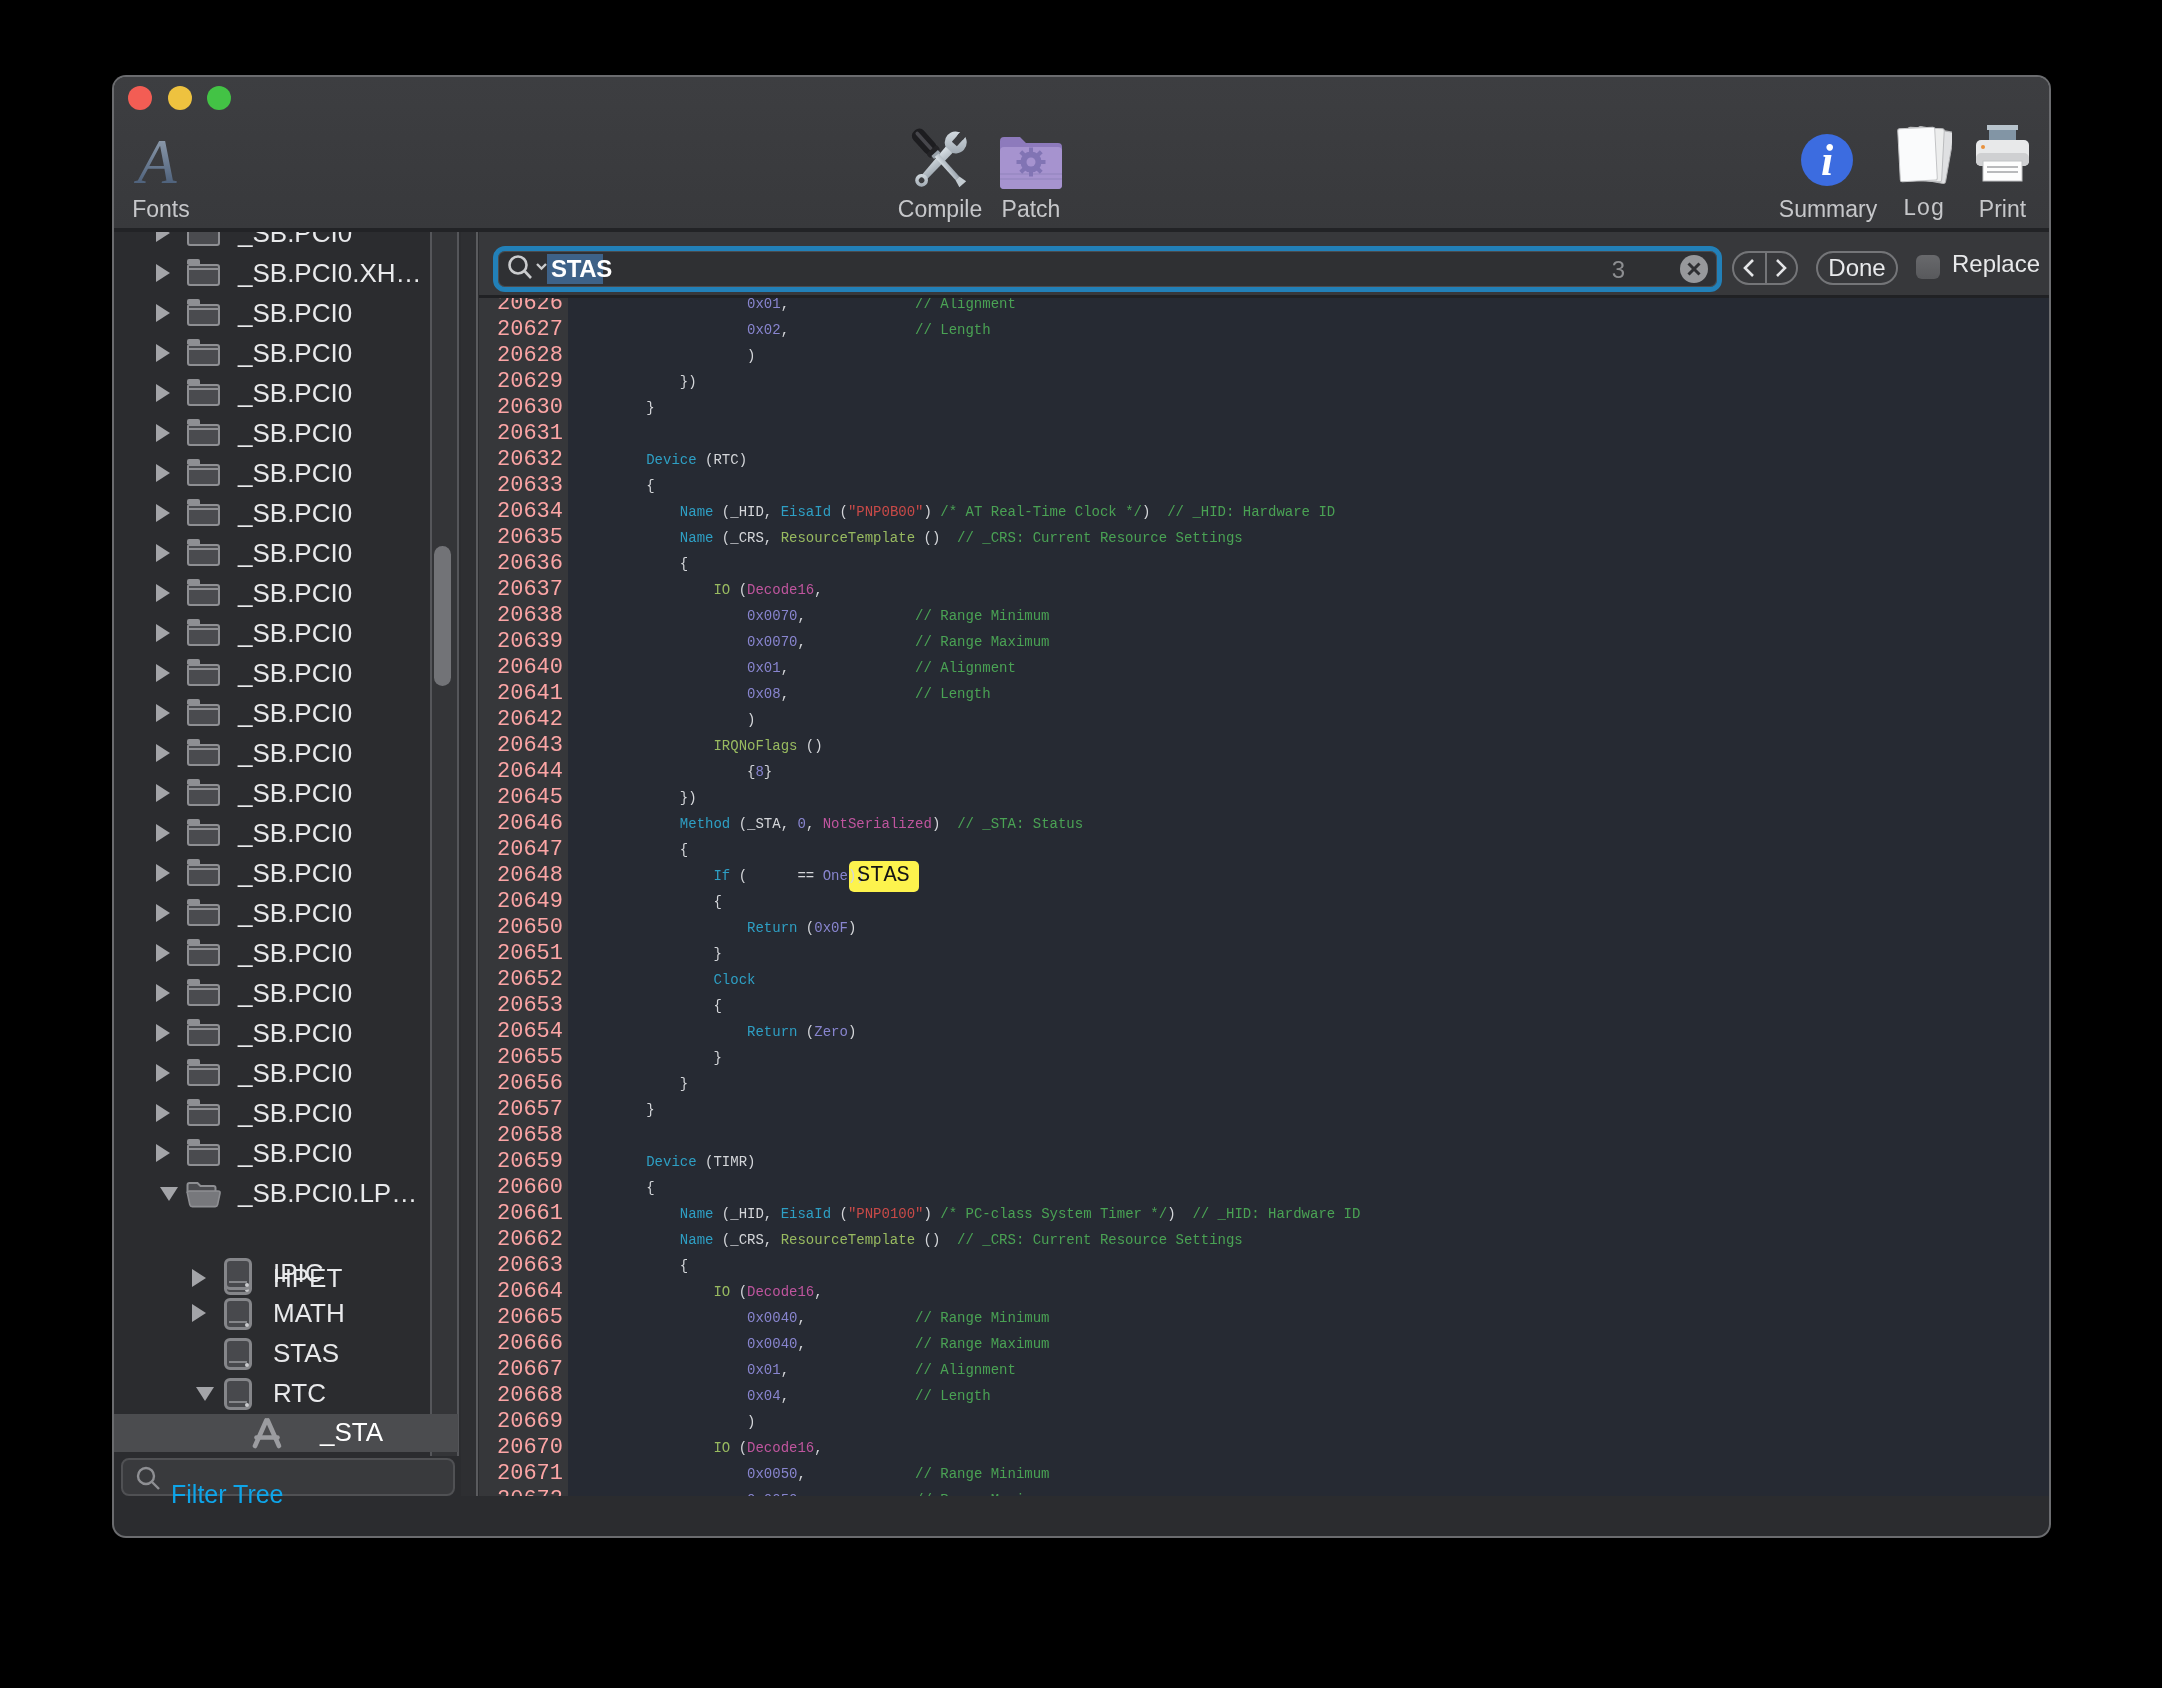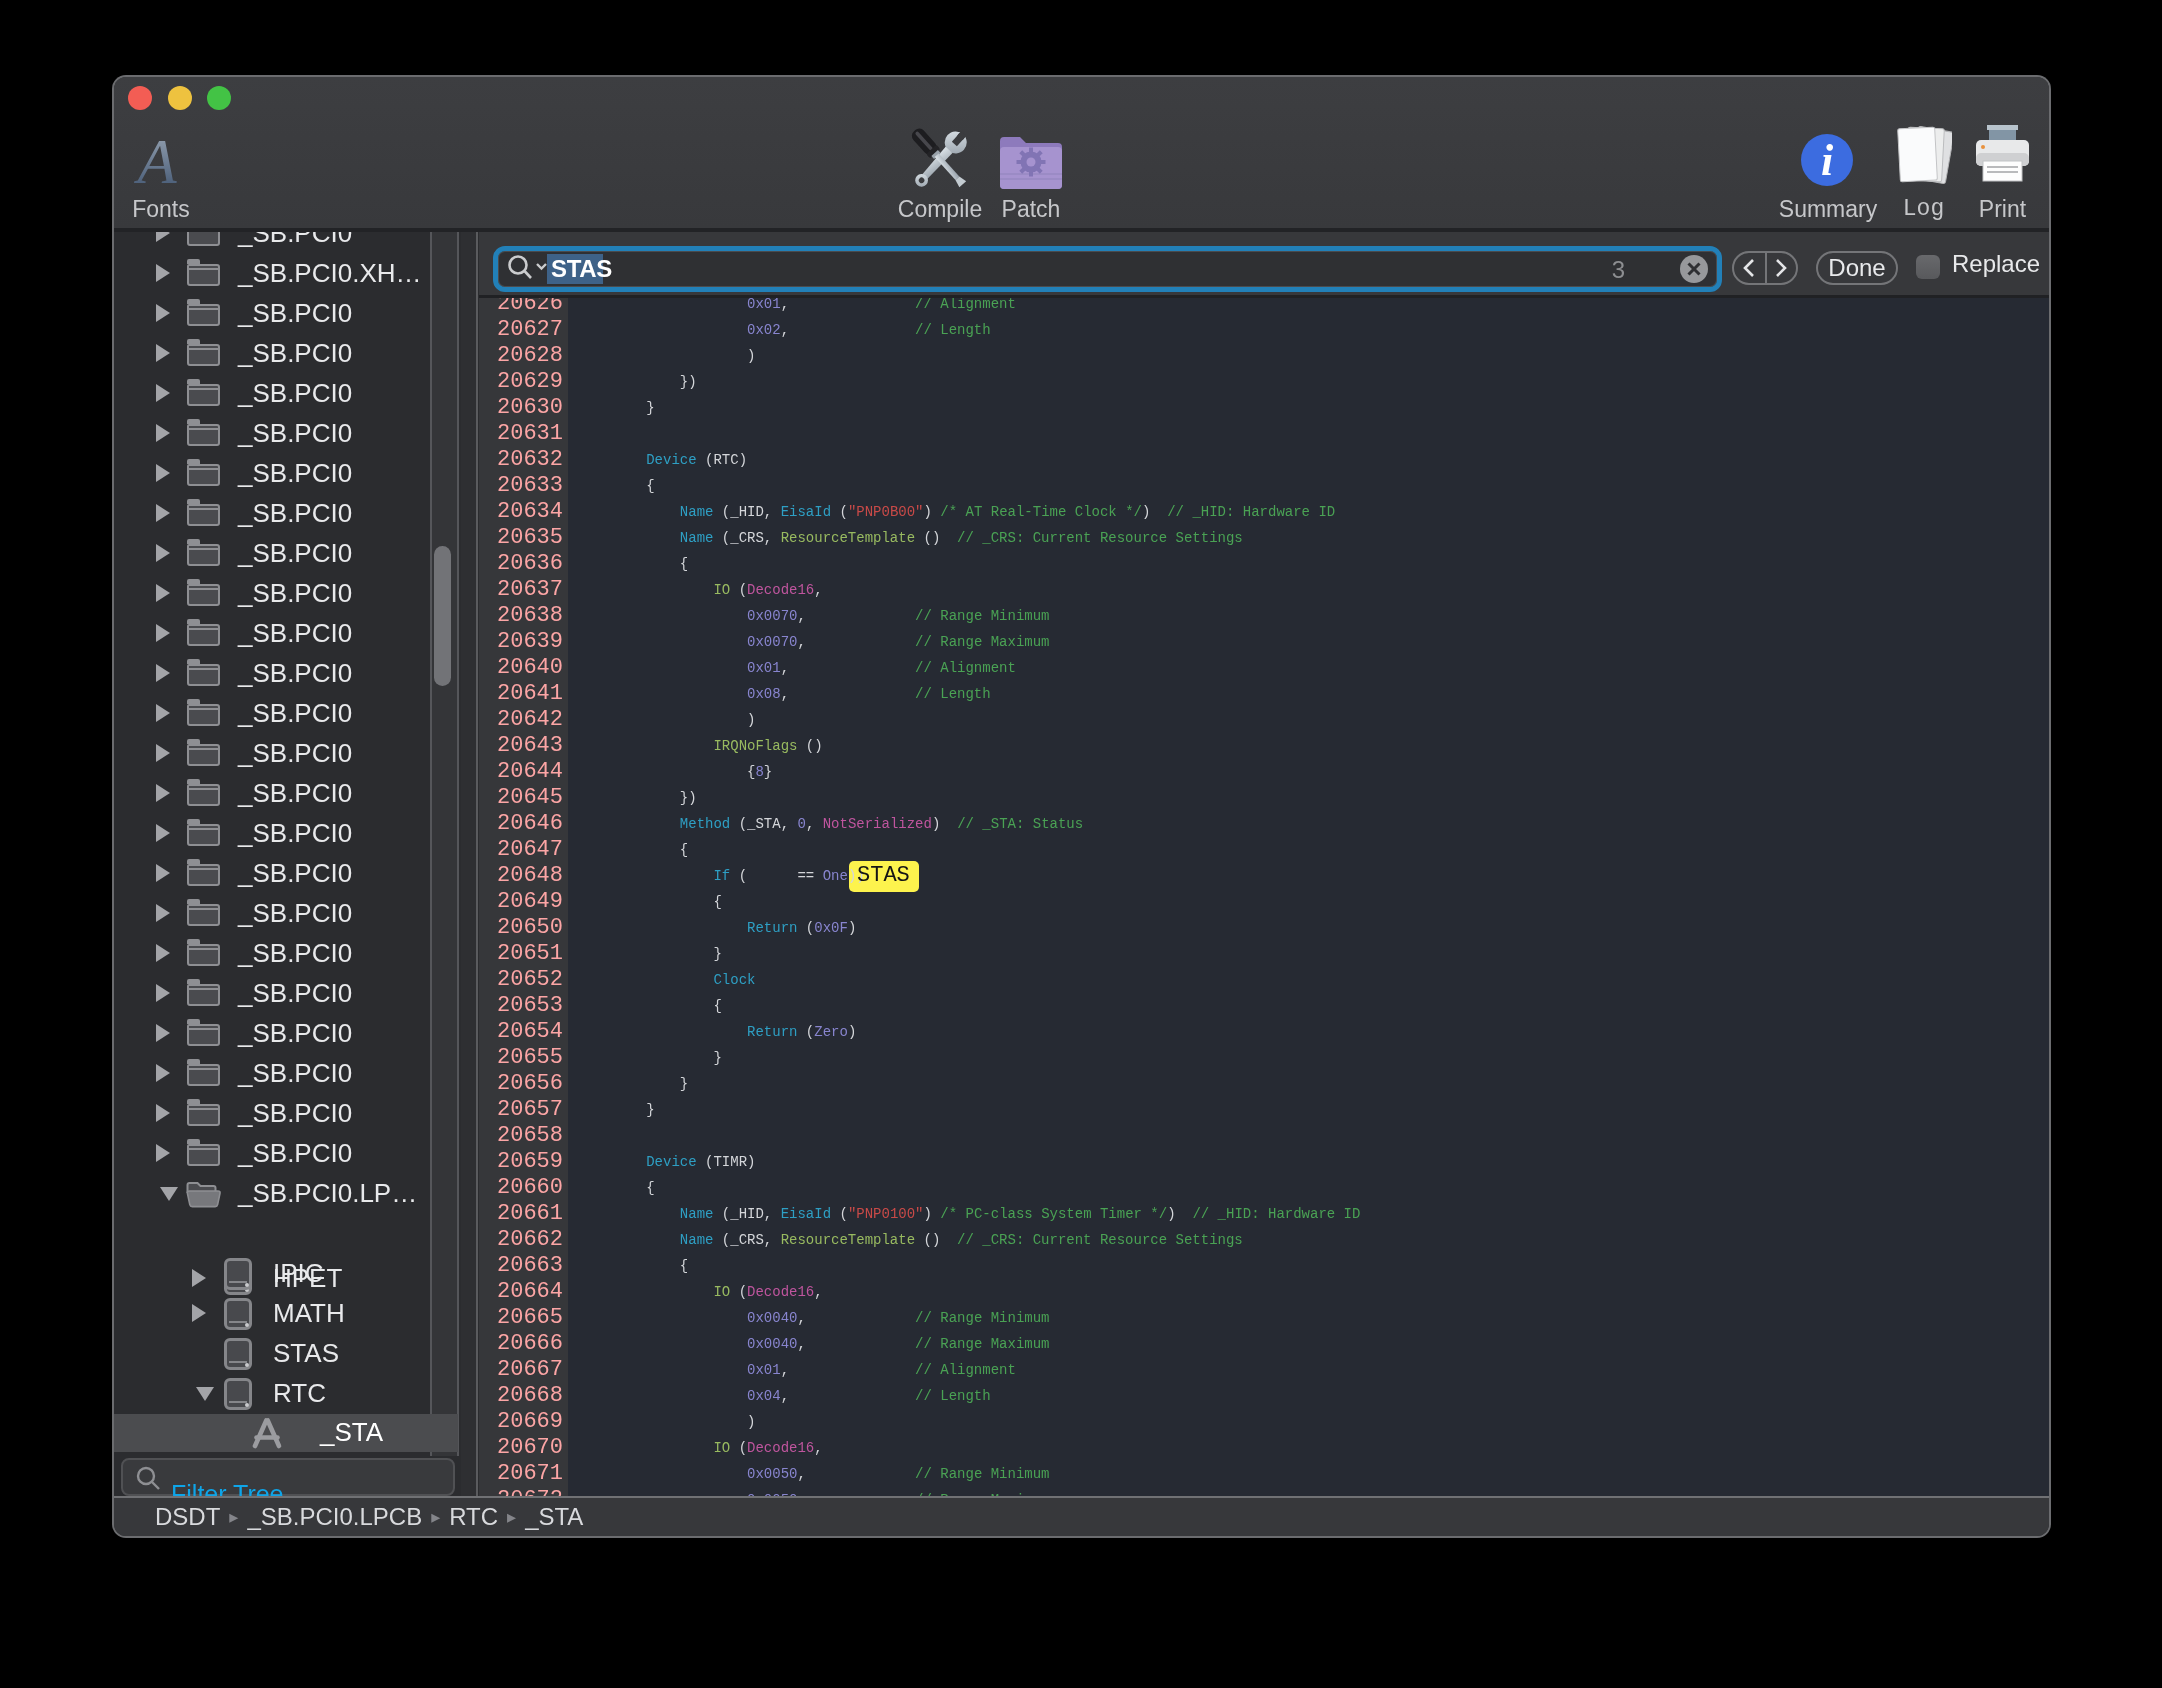--- a/index.html
+++ b/index.html
@@ -472,16 +472,13 @@
                     <span class="p">0x0040</span>,             <span class="g">// Range Maximum</span>
                     <span class="p">0x01</span>,               <span class="g">// Alignment</span>
                     <span class="p">0x04</span>,               <span class="g">// Length</span>
                     )
                 <span class="o">IO</span> (<span class="m">Decode16</span>,
                     <span class="p">0x0050</span>,             <span class="g">// Range Minimum</span>
                     <span class="p">0x0050</span>,             <span class="g">// Range Maximum</span></pre>
     <div id="hltext">STAS</div>
   </div>
 
-  <div id="status">
-      <div class="bc">DSDT<span class="sep">▸</span>_SB.PCI0.LPCB<span class="sep">▸</span>RTC<span class="sep">▸</span>_STA</div>
-    </div>
 </div>
 
 </body></html>

